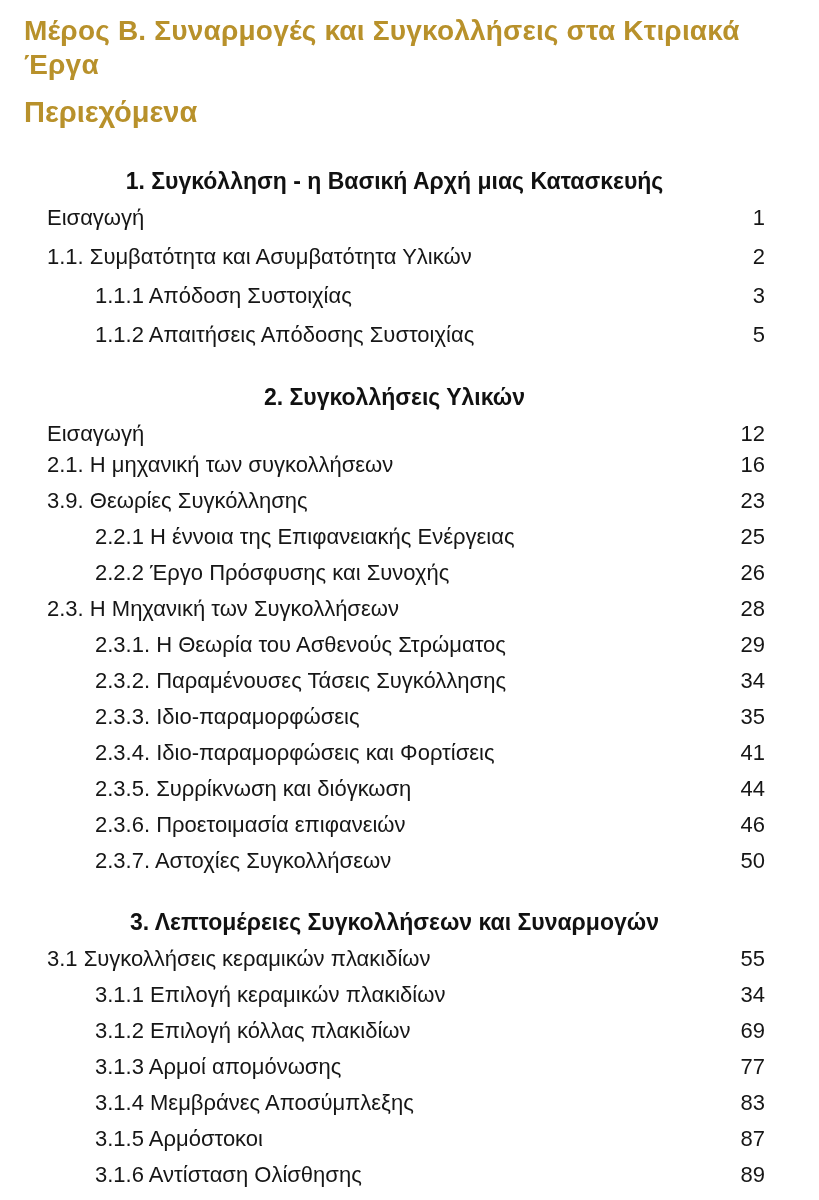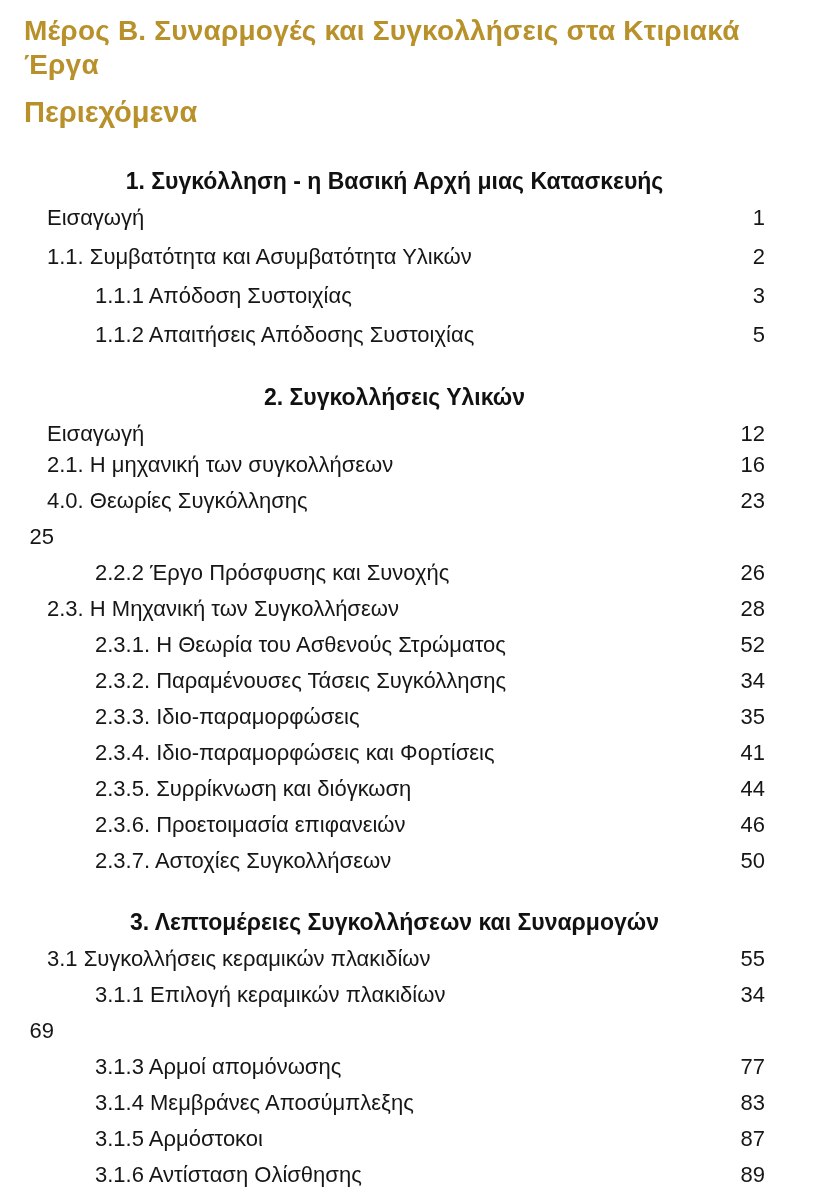--- a/index.html
+++ b/index.html
@@ -104,37 +104,38 @@
       <h3 class="section-heading">2. Συγκολλήσεις Υλικών</h3>
       <div class="toc-entry level-1 tight">
         <span class="entry-label">Εισαγωγή</span>
         <span class="entry-page">12</span>
       </div>
       <div class="toc-entry level-1">
         <span class="entry-label">2.1. Η μηχανική των συγκολλήσεων</span>
         <span class="entry-page">16</span>
       </div>
       <div class="toc-entry level-1">
-        <span class="entry-label">4.0. Θεωρίες Συγκόλλησης</span>
+        <span class="entry-label">3.9. Θεωρίες Συγκόλλησης</span>
         <span class="entry-page">23</span>
       </div>
       <div class="toc-entry level-2">
+        <span class="entry-label">2.2.1 Η έννοια της Επιφανειακής Ενέργειας</span>
         <span class="entry-page">25</span>
       </div>
       <div class="toc-entry level-2">
         <span class="entry-label">2.2.2 Έργο Πρόσφυσης και Συνοχής</span>
         <span class="entry-page">26</span>
       </div>
       <div class="toc-entry level-1">
         <span class="entry-label">2.3. Η Μηχανική των Συγκολλήσεων</span>
         <span class="entry-page">28</span>
       </div>
       <div class="toc-entry level-2">
         <span class="entry-label">2.3.1. Η Θεωρία του Ασθενούς Στρώματος</span>
-        <span class="entry-page">52</span>
+        <span class="entry-page">29</span>
       </div>
       <div class="toc-entry level-2">
         <span class="entry-label">2.3.2. Παραμένουσες Τάσεις Συγκόλλησης</span>
         <span class="entry-page">34</span>
       </div>
       <div class="toc-entry level-2">
         <span class="entry-label">2.3.3. Ιδιο-παραμορφώσεις</span>
         <span class="entry-page">35</span>
       </div>
       <div class="toc-entry level-2">
@@ -159,20 +160,21 @@
       <h3 class="section-heading">3. Λεπτομέρειες Συγκολλήσεων και Συναρμογών</h3>
       <div class="toc-entry level-1">
         <span class="entry-label">3.1 Συγκολλήσεις κεραμικών πλακιδίων</span>
         <span class="entry-page">55</span>
       </div>
       <div class="toc-entry level-2">
         <span class="entry-label">3.1.1 Επιλογή κεραμικών πλακιδίων</span>
         <span class="entry-page">34</span>
       </div>
       <div class="toc-entry level-2">
+        <span class="entry-label">3.1.2 Επιλογή κόλλας πλακιδίων</span>
         <span class="entry-page">69</span>
       </div>
       <div class="toc-entry level-2">
         <span class="entry-label">3.1.3 Αρμοί απομόνωσης</span>
         <span class="entry-page">77</span>
       </div>
       <div class="toc-entry level-2">
         <span class="entry-label">3.1.4 Μεμβράνες Αποσύμπλεξης</span>
         <span class="entry-page">83</span>
       </div>

